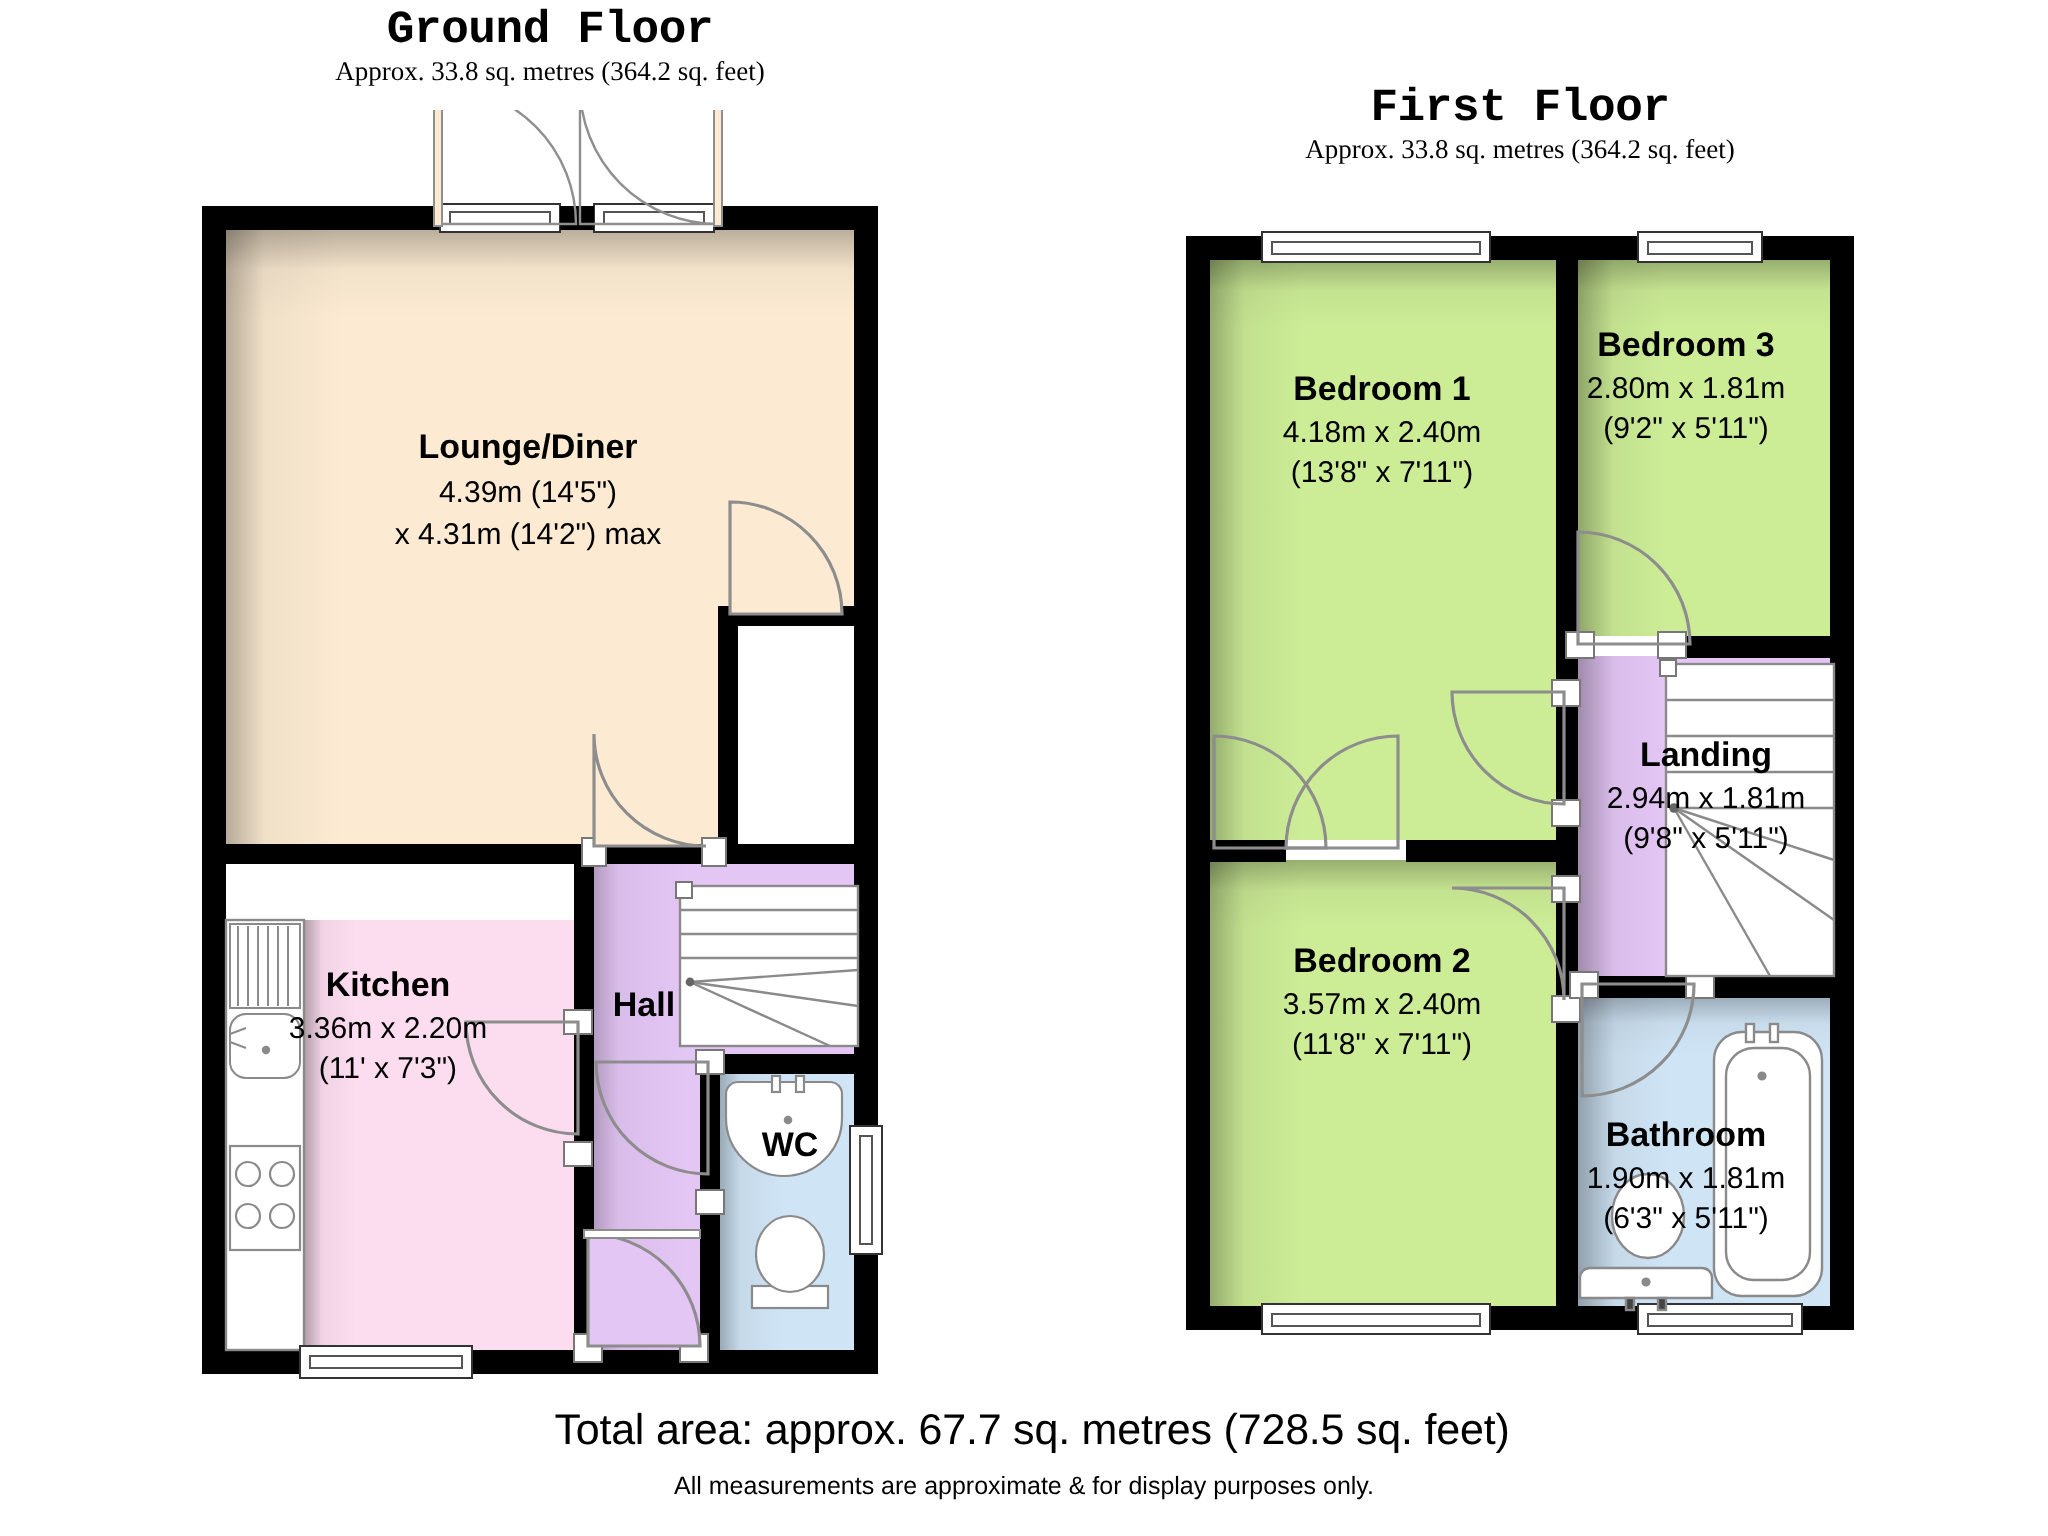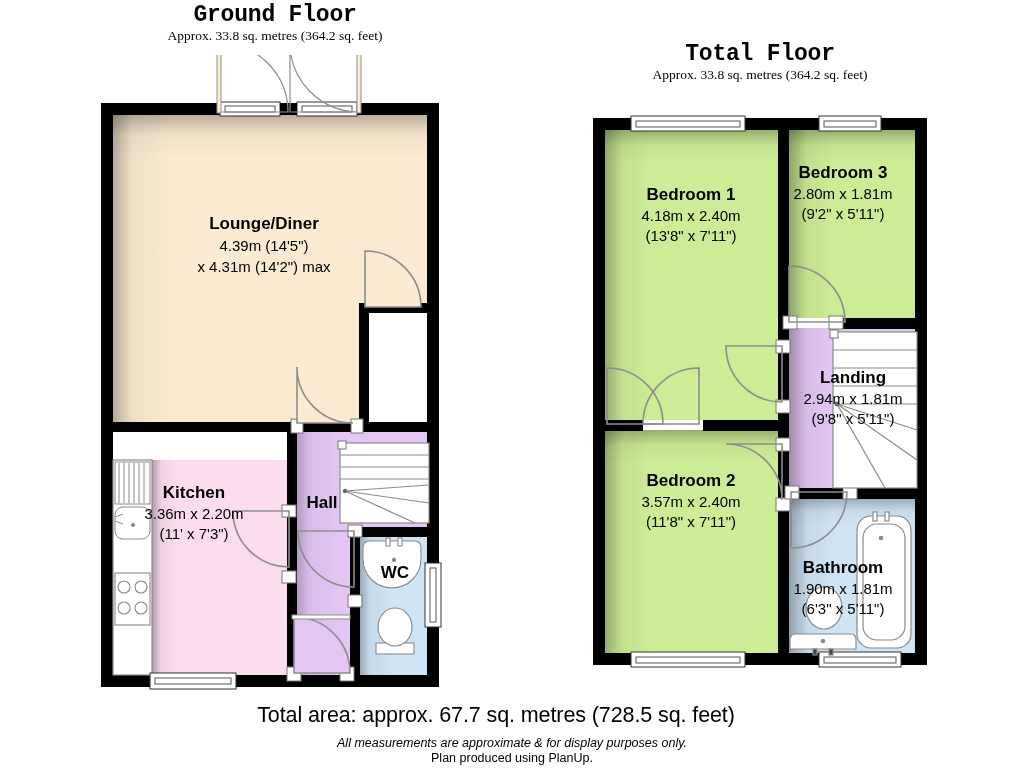--- a/index.html
+++ b/index.html
@@ -37,20 +37,21 @@
     white-space: nowrap;
     font-family: Liberation Serif, serif;
   }
   .footer-total {
     position: absolute;
     left: 0;
     width: 992px;
     text-align: center;
     font-size: 21.5px;
     letter-spacing: -0.1px;
+    padding-left: 20px;
   }
   .footer-note {
     position: absolute;
     left: 0;
     width: 1024px;
     text-align: center;
     font-size: 12.5px;
     line-height: 15px;
   }
   svg { display: block; }
@@ -65,21 +66,21 @@
   }
 </style>
 </head>
 <body>
 
 <div class="page">
 
   <div class="floor-title" style="left:85px; top:2px; width:380px;">Ground Floor</div>
   <div class="floor-sub" style="left:85px; top:28px; width:380px;">Approx. 33.8 sq. metres (364.2 sq. feet)</div>
 
-  <div class="floor-title" style="left:570px; top:41px; width:380px;">Total Floor</div>
+  <div class="floor-title" style="left:570px; top:41px; width:380px;">First Floor</div>
   <div class="floor-sub" style="left:570px; top:67px; width:380px;">Approx. 33.8 sq. metres (364.2 sq. feet)</div>
 
   <svg style="position:absolute; left:95px; top:55px;" width="370" height="640" viewBox="0 0 370 640">
     <defs>
       <linearGradient id="gshadeV" x1="0" y1="0" x2="1" y2="0">
         <stop offset="0" stop-color="#000" stop-opacity="0.30"></stop>
         <stop offset="0.35" stop-color="#000" stop-opacity="0.05"></stop>
         <stop offset="1" stop-color="#000" stop-opacity="0"></stop>
       </linearGradient>
       <linearGradient id="gshadeH" x1="0" y1="0" x2="0" y2="1">
@@ -404,16 +405,15 @@
       <text class="roomlabel-dim" x="106" y="427" text-anchor="middle">(11'8" x 7'11")</text>
     </g>
     <g>
       <text class="roomlabel-name" x="258" y="473" text-anchor="middle">Bathroom</text>
       <text class="roomlabel-dim" x="258" y="494" text-anchor="middle">1.90m x 1.81m</text>
       <text class="roomlabel-dim" x="258" y="514" text-anchor="middle">(6'3" x 5'11")</text>
     </g>
   </svg>
 
   <div class="footer-total" style="top:703px;">Total area: approx. 67.7 sq. metres (728.5 sq. feet)</div>
-  <div class="footer-note" style="top:736px;font-style:italic;">All measurements are approximate &amp; for display purposes only.</div>
-  <div class="footer-note" style="top:751px;">Plan produced using PlanUp.</div>
+  <div class="footer-note" style="top:736px;">All measurements are approximate &amp; for display purposes only.</div>
 
 </div>
 
 </body></html>

